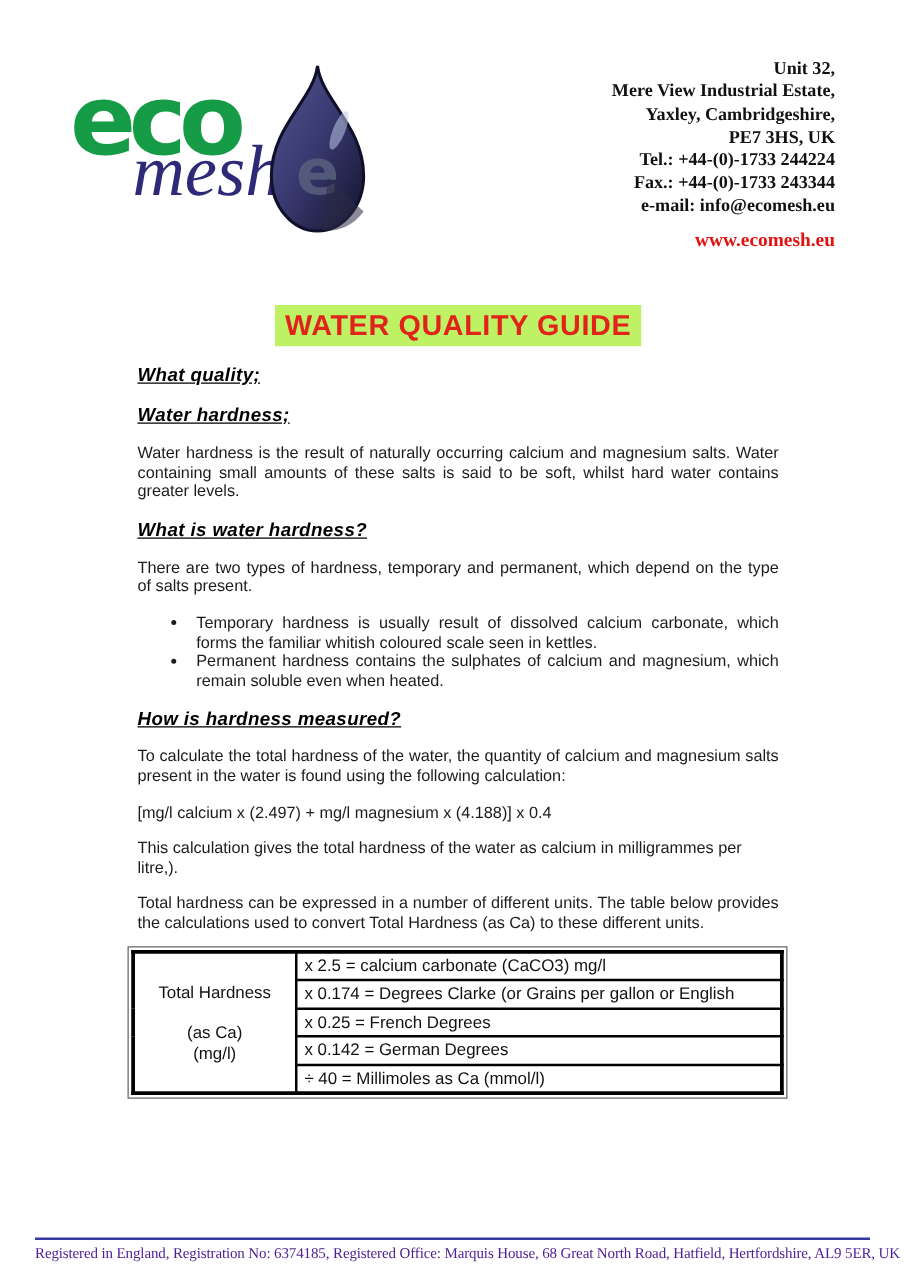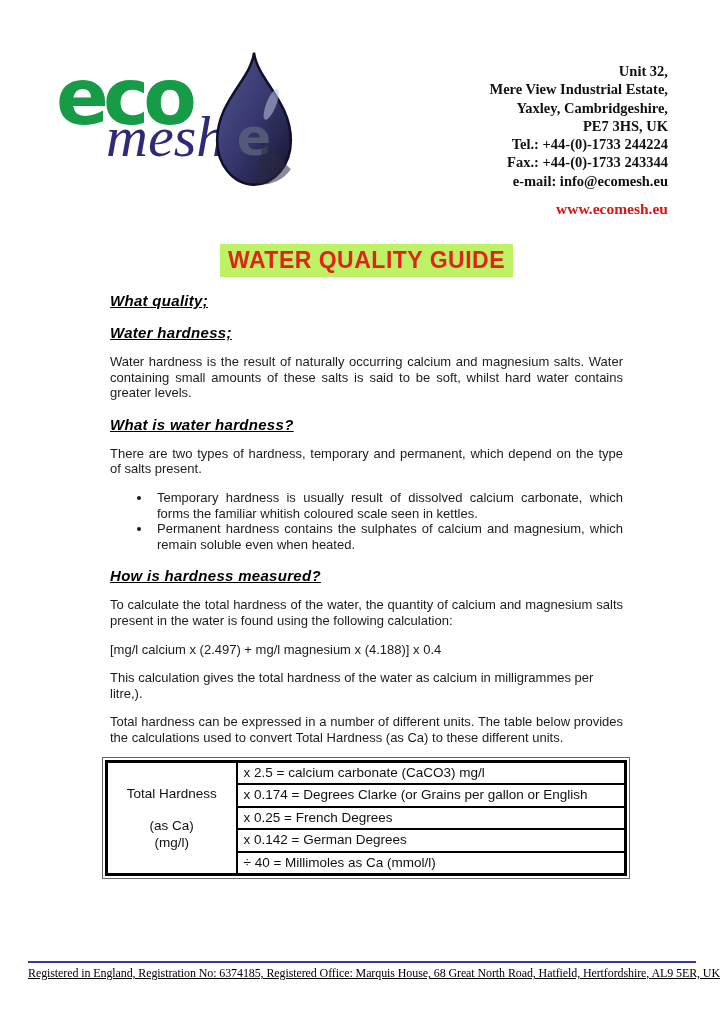--- a/index.html
+++ b/index.html
@@ -16,21 +16,21 @@
     font-size:78px; line-height:1; color:#169c46; letter-spacing:-6px;
   }
   .logo-mesh {
     position:absolute; left:106px; top:108px;
     font-family:"Liberation Serif", serif; font-style:italic;
     font-size:58px; line-height:1; color:#2e2a78;
   }
   .drop { position:absolute; left:213px; top:50px; }
 
   .address {
-    position:absolute; top:62px; right:55px; text-align:right;
+    position:absolute; top:46px; right:55px; text-align:right;
     font-family:"Liberation Serif", serif; font-weight:bold;
     font-size:14.5px; line-height:1.26; color:#111111;
   }
   .website {
     margin-top:9px; color:#e01310; font-size:15.5px; font-weight:bold;
     font-family:"Liberation Serif", serif;
   }
 
   
   .content { position:absolute; left:110px; top:244px; width:513px; }
@@ -63,24 +63,24 @@
   table.conv td {
     border:2px solid #000; font-weight:normal; font-size:13.5px;
     color:#111; padding:2px 6px; line-height:16.5px;
   }
   td.rowhead { width:130px; text-align:center; vertical-align:middle; }
   td.rowhead .rh-line { line-height:17px; }
   td.rowhead .rh-gap { height:15px; }
 
   
   .footer {
-    position:absolute; left:28px; top:961px; width:668px;
+    position:absolute; left:28px; top:990px; width:668px;
     border-top:2.5px solid #3838a4; padding-top:3px; text-align:center;
     font-family:"Liberation Serif", serif; font-size:12px;
-    color:#000000; letter-spacing:-0.1px; white-space:nowrap;text-decoration:underline;
+    color:#4c1d95; letter-spacing:-0.1px; white-space:nowrap;
   }
 </style>
 </head>
 <body>
 
 <div class="page">
 
   <div>
     <span class="logo-eco">eco</span>
     <span class="logo-mesh">mesh</span>

